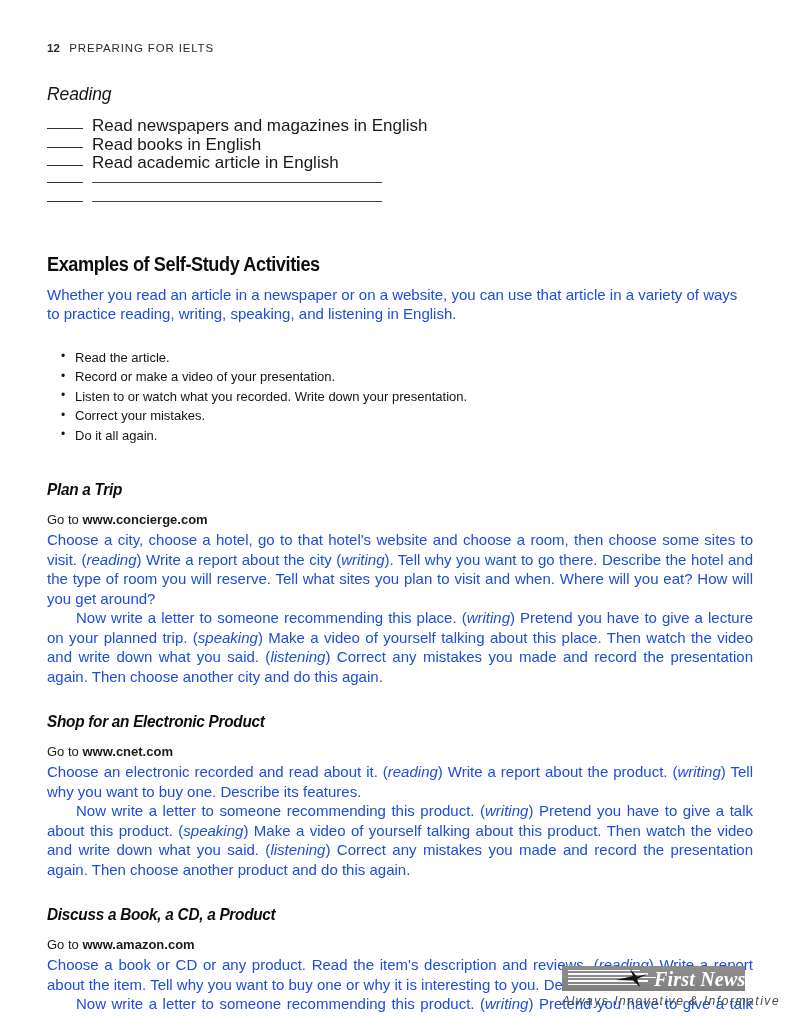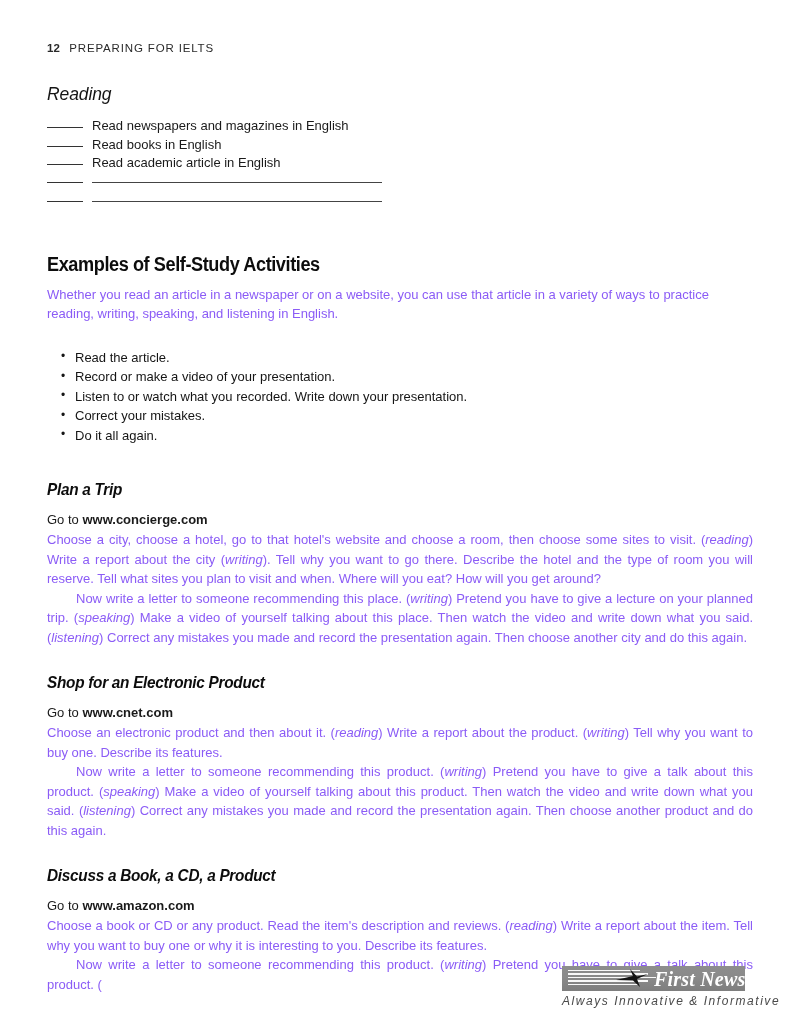--- a/index.html
+++ b/index.html
@@ -81,21 +81,21 @@
     color: #0d0d0d;
   }
 
   
   .checklist {
     margin: 0 0 0 0;
     padding: 0;
     list-style: none;
   }
   .checklist li {
-    font-size: 13px;
+    font-size: 17px;
     line-height: 18.5px;
     display: flex;
     align-items: baseline;
     white-space: nowrap;
   }
   .blank-short {
     display: inline-block;
     width: 36px;
     border-bottom: 1.4px solid #333;
     margin-right: 9px;
@@ -114,25 +114,25 @@
   .blank-long {
     display: inline-block;
     width: 290px;
     border-bottom: 1.1px solid #444;
     position: relative;
     top: -2px;
   }
 
   
   p.body {
-    font-size: 13px;
+    font-size: 15px;
     line-height: 19.5px;
     margin: 0 0 0 0;
     text-align: justify;
-    color: #8b5cf6;
+    color: #1d4ed8;
   }
   p.body.lead {
     text-align: left;
   }
   p.indent {
     text-indent: 29px;
   }
 
   .goto {
     font-size: 13px;
@@ -288,21 +288,21 @@
         <div>
           <h3 class="sub-head">Plan a Trip</h3>
           <p class="goto"><span>Go to </span><b>www.concierge.com</b></p>
           <p class="body"><span>Choose a city, choose a hotel, go to that hotel's website and choose a room, then choose some sites to visit. (</span><em>reading</em><span>) Write a report about the city (</span><em>writing</em><span>). Tell why you want to go there. Describe the hotel and the type of room you will reserve. Tell what sites you plan to visit and when. Where will you eat? How will you get around?</span></p>
           <p class="body indent"><span>Now write a letter to someone recommending this place. (</span><em>writing</em><span>) Pretend you have to give a lecture on your planned trip. (</span><em>speaking</em><span>) Make a video of yourself talking about this place. Then watch the video and write down what you said. (</span><em>listening</em><span>) Correct any mistakes you made and record the presentation again. Then choose another city and do this again.</span></p>
           <div class="gap-lg"></div>
         </div>
         <div>
           <h3 class="sub-head">Shop for an Electronic Product</h3>
           <p class="goto"><span>Go to </span><b>www.cnet.com</b></p>
-          <p class="body"><span>Choose an electronic product and then about it. (</span><em>reading</em><span>) Write a report about the product. (</span><em>writing</em><span>) Tell why you want to buy one. Describe its features.</span></p>
+          <p class="body"><span>Choose an electronic recorded and read about it. (</span><em>reading</em><span>) Write a report about the product. (</span><em>writing</em><span>) Tell why you want to buy one. Describe its features.</span></p>
           <p class="body indent"><span>Now write a letter to someone recommending this product. (</span><em>writing</em><span>) Pretend you have to give a talk about this product. (</span><em>speaking</em><span>) Make a video of yourself talking about this product. Then watch the video and write down what you said. (</span><em>listening</em><span>) Correct any mistakes you made and record the presentation again. Then choose another product and do this again.</span></p>
           <div class="gap-lg"></div>
         </div>
         <div>
           <h3 class="sub-head">Discuss a Book, a CD, a Product</h3>
           <p class="goto"><span>Go to </span><b>www.amazon.com</b></p>
           <p class="body"><span>Choose a book or CD or any product. Read the item's description and reviews. (</span><em>reading</em><span>) Write a report about the item. Tell why you want to buy one or why it is interesting to you. Describe its features.</span></p>
           <p class="body indent"><span>Now write a letter to someone recommending this product. (</span><em>writing</em><span>) Pretend you have to give a talk about this product. (</span></p>
         </div>
       </div>

